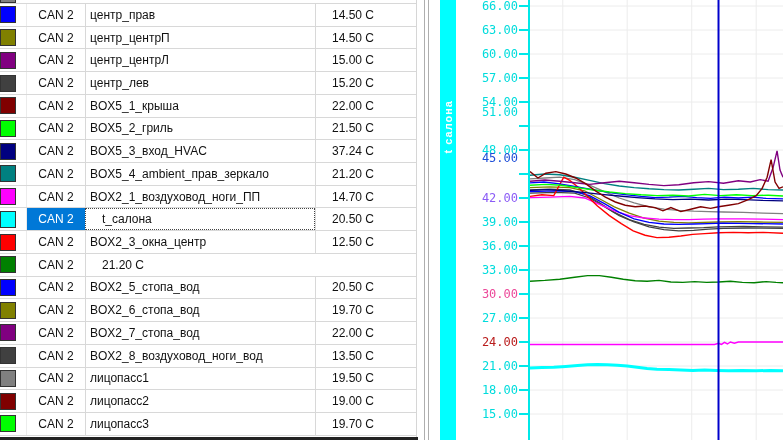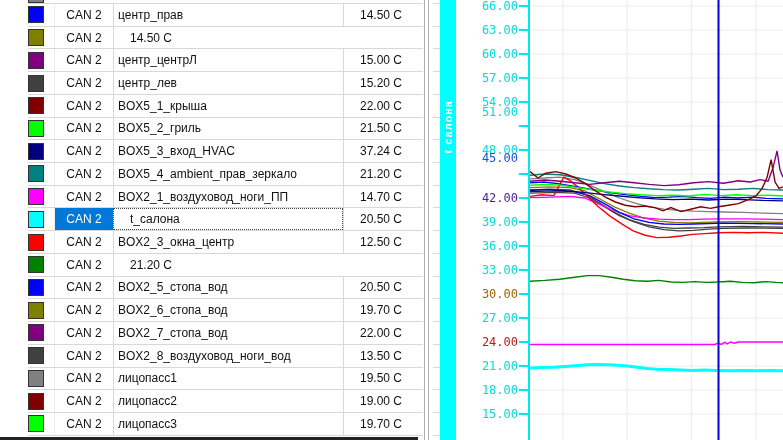--- a/index.html
+++ b/index.html
@@ -4,21 +4,21 @@
 <style>
   html,body{margin:0;padding:0;}
   body{
     width:783px;height:440px;overflow:hidden;position:relative;
     background:#ffffff;font-family:"Liberation Sans",sans-serif;
     -webkit-font-smoothing:antialiased;
   }
   
   .table-panel{
     position:absolute;left:0;top:0;width:416px;height:440px;
-    background:#ffffff;border-right:1px solid #d6d6d6;margin-left:28px;
+    background:#ffffff;border-right:1px solid #d6d6d6;
   }
   .partial-row{
     height:4px;border-bottom:1px solid #d8d8d8;position:relative;box-sizing:border-box;
   }
   .partial-row .swatch-frag{
     position:absolute;left:0;top:-14px;width:16px;height:17px;
     border:1px solid #333;box-sizing:border-box;
   }
   .row{
     display:flex;align-items:stretch;height:22.72px;box-sizing:border-box;
@@ -88,20 +88,21 @@
         </div>
         <div class="cell-can">CAN 2</div>
         <div class="cell-name">центр_прав</div>
         <div class="cell-value">14.50 C</div>
       </div>
       <div class="row">
         <div class="cell-swatch">
           <span class="swatch" style="background: rgb(128, 128, 0);"></span>
         </div>
         <div class="cell-can">CAN 2</div>
+        <div class="cell-name">центр_центрП</div>
         <div class="cell-value">14.50 C</div>
       </div>
       <div class="row">
         <div class="cell-swatch">
           <span class="swatch" style="background: rgb(128, 0, 128);"></span>
         </div>
         <div class="cell-can">CAN 2</div>
         <div class="cell-name">центр_центрЛ</div>
         <div class="cell-value">15.00 C</div>
       </div>
@@ -247,25 +248,25 @@
 
 <div class="ylabels" id="ylabels">
     <div class="ylabel" style="top: -1px; color: rgb(0, 220, 220);">66.00</div>
     <div class="ylabel" style="top: 23px; color: rgb(0, 220, 220);">63.00</div>
     <div class="ylabel" style="top: 47px; color: rgb(0, 220, 220);">60.00</div>
     <div class="ylabel" style="top: 71px; color: rgb(0, 220, 220);">57.00</div>
     <div class="ylabel" style="top: 95px; color: rgb(0, 220, 220);">54.00</div>
     <div class="ylabel" style="top: 105px; color: rgb(0, 220, 220);">51.00</div>
     <div class="ylabel" style="top: 143px; color: rgb(0, 220, 220);">48.00</div>
     <div class="ylabel" style="top: 151px; color: #1d4ed8;">45.00</div>
-    <div class="ylabel" style="top: 191px; color: #4c1d95;">42.00</div>
+    <div class="ylabel" style="top: 191px; color: #8b5cf6;">42.00</div>
     <div class="ylabel" style="top: 215px; color: rgb(0, 220, 220);">39.00</div>
     <div class="ylabel" style="top: 239px; color: rgb(0, 220, 220);">36.00</div>
     <div class="ylabel" style="top: 263px; color: rgb(0, 220, 220);">33.00</div>
-    <div class="ylabel" style="top: 287px; color: #a16207;">30.00</div>
+    <div class="ylabel" style="top: 287px; color: #ec4899;">30.00</div>
     <div class="ylabel" style="top: 311px; color: rgb(0, 220, 220);">27.00</div>
     <div class="ylabel" style="top: 335px; color: #b91c1c; margin-left: 9px;">24.00</div>
     <div class="ylabel" style="top: 359px; color: rgb(0, 220, 220);">21.00</div>
     <div class="ylabel" style="top: 383px; color: rgb(0, 220, 220);">18.00</div>
     <div class="ylabel" style="top: 407px; color: rgb(0, 220, 220);">15.00</div>
   </div>
 <div id="yticks">
     <div class="ytick" style="top: 5px; background: rgb(0, 232, 232);"></div>
     <div class="ytick" style="top: 29px; background: rgb(0, 232, 232);"></div>
     <div class="ytick" style="top: 53px; background: rgb(0, 232, 232);"></div>

